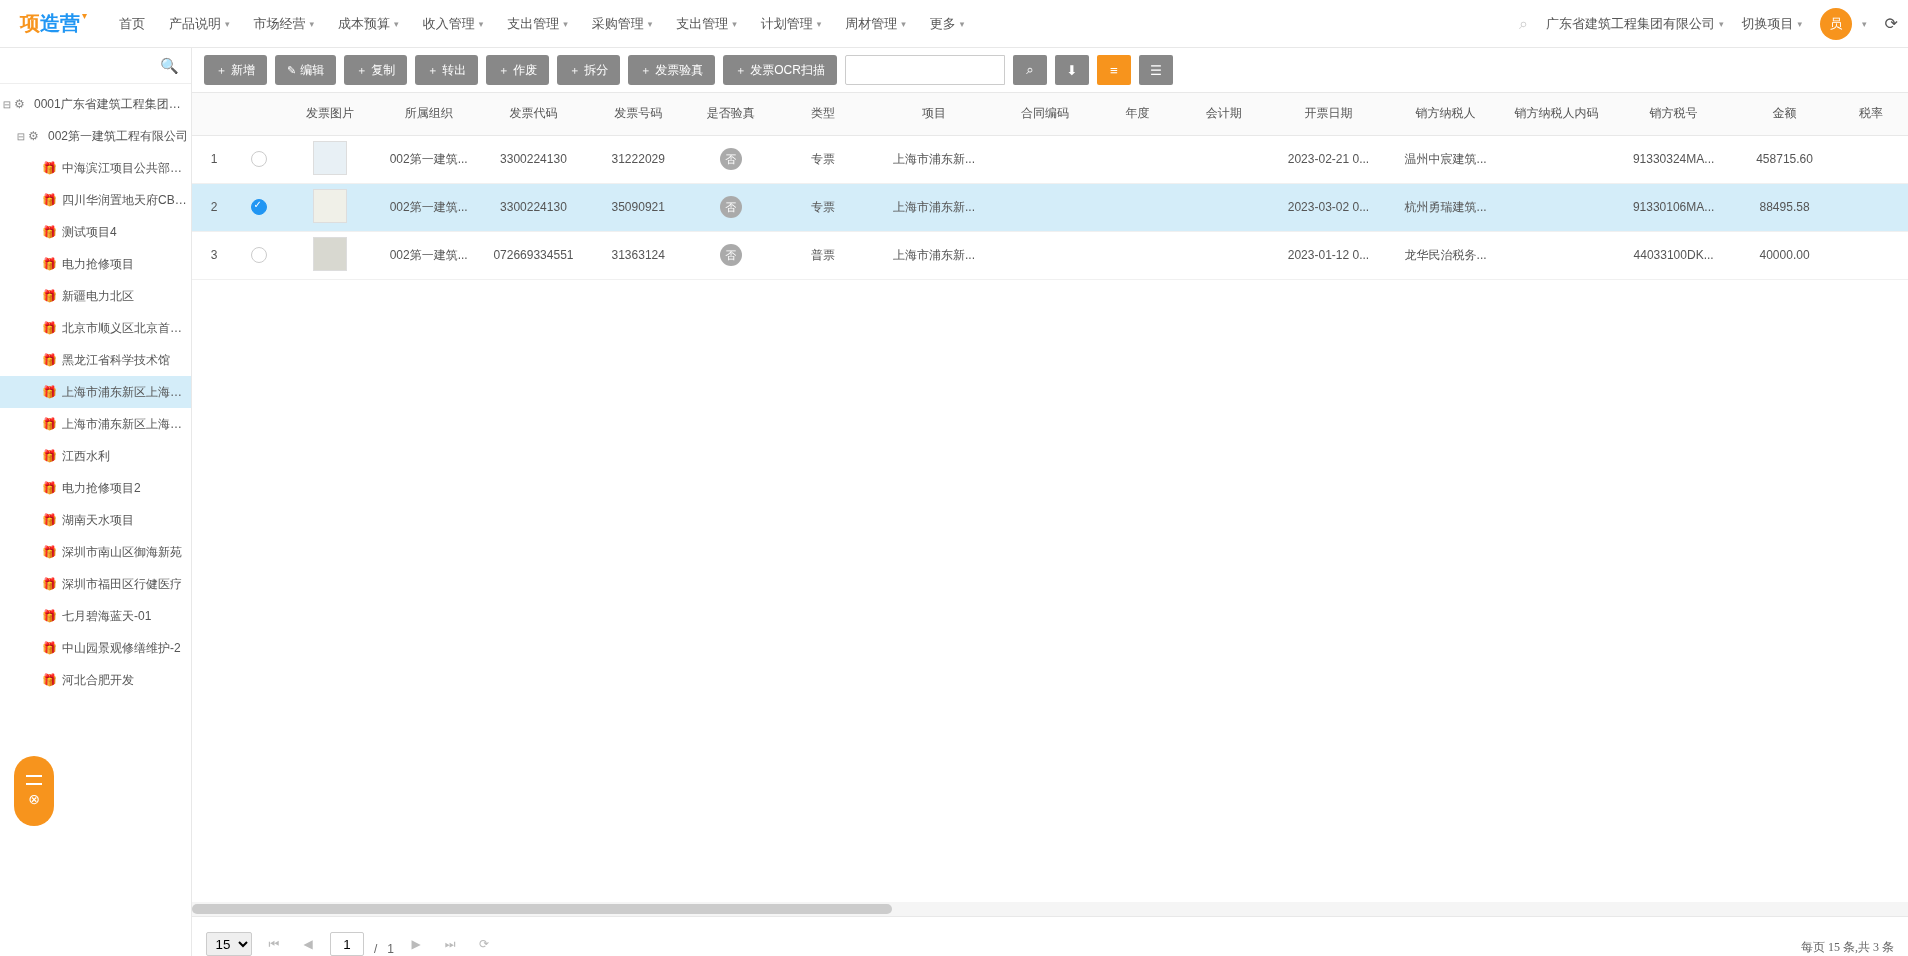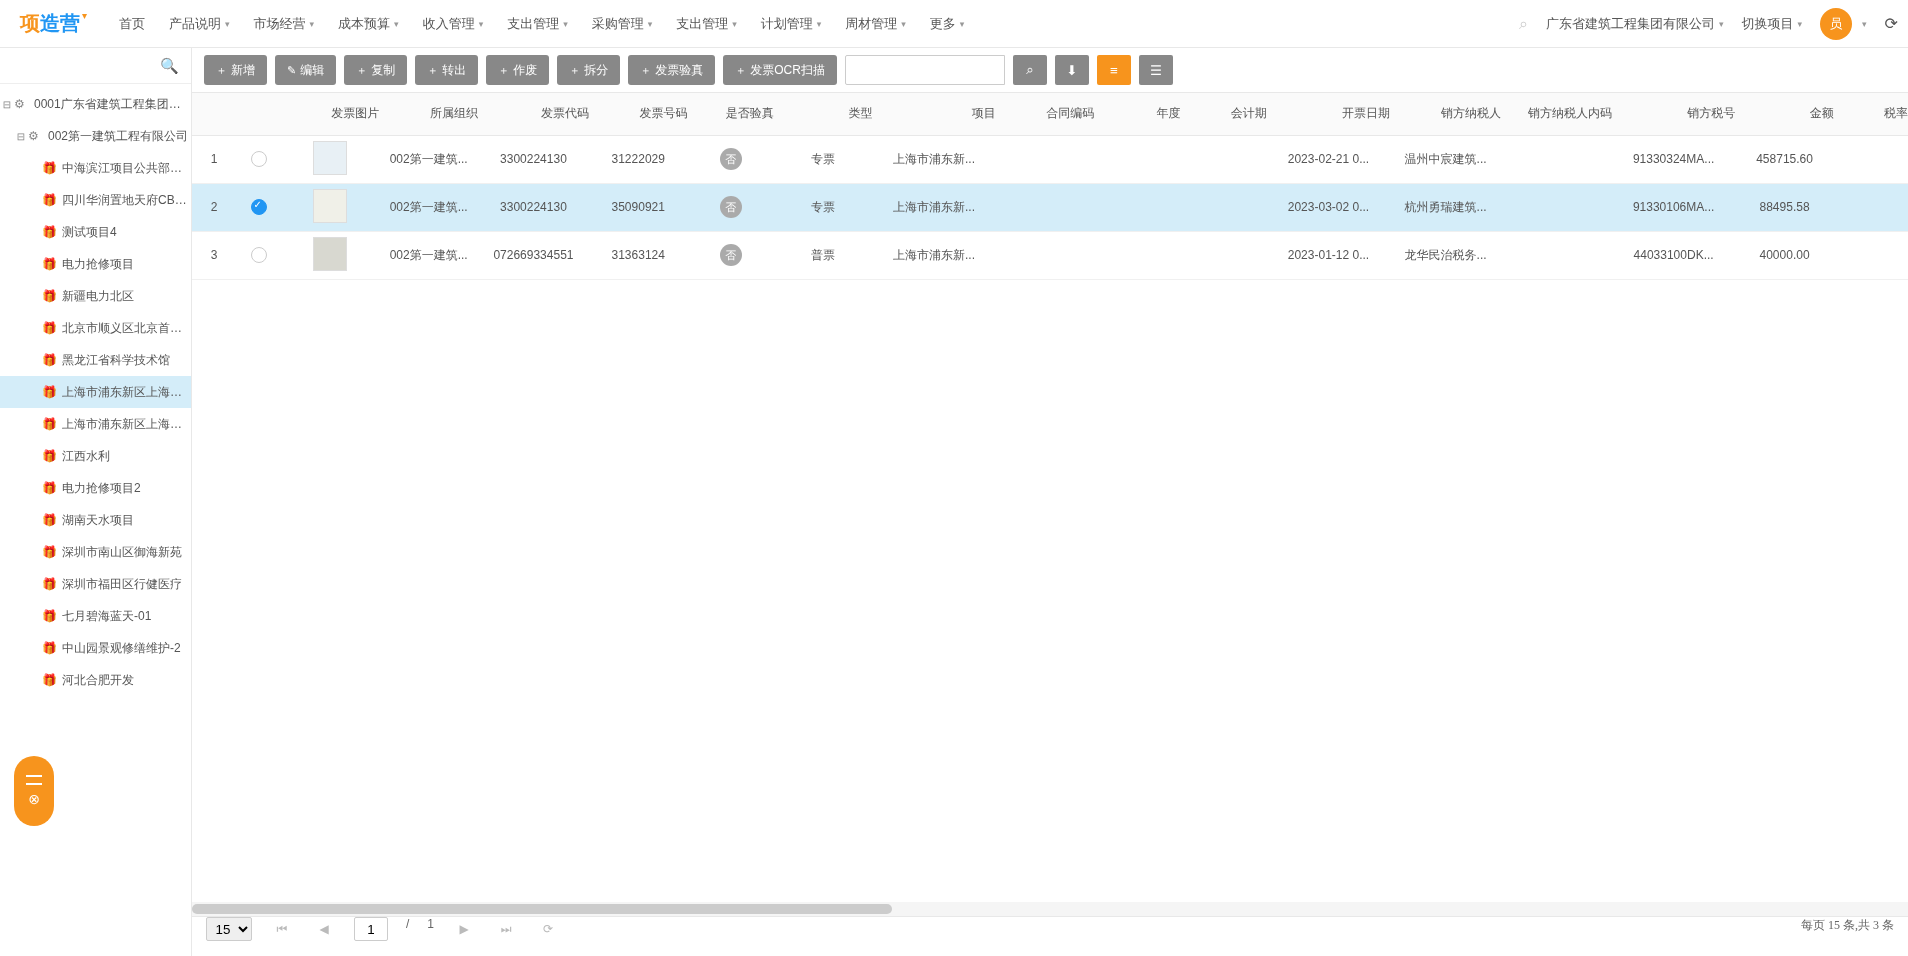--- a/index.html
+++ b/index.html
@@ -45,37 +45,37 @@
 .page-title { color: #2196f3; font-size: 16px; flex: 1; }
 .btn { background: #888; color: #fff; border: none; height: 30px; padding: 0 12px; border-radius: 3px; cursor: pointer; font-size: 12px; display: flex; align-items: center; gap: 4px; }
 .btn-ico { font-size: 11px; }
 .search-box { height: 30px; width: 160px; border: 1px solid #ccc; border-radius: 2px 0 0 2px; padding: 0 8px; }
 .icon-btn { width: 34px; height: 30px; background: #888; color: #fff; border: none; cursor: pointer; display: flex; align-items: center; justify-content: center; border-radius: 2px; }
 .icon-btn.orange { background: #f7941d; }
 
 
 .table-wrap { flex: 1; overflow: auto; border-top: 1px solid #e8e8e8; }
 table { border-collapse: collapse; width: 100%; table-layout: fixed; }
-th { background: #fafafa; height: 42px; font-weight: normal; color: #555; border-bottom: 1px solid #e8e8e8; font-size: 12px; text-align: right; }
+th { background: #fafafa; height: 42px; font-weight: normal; color: #555; border-bottom: 1px solid #e8e8e8; font-size: 12px; text-align: center; }
 td { height: 48px; border-bottom: 1px solid #f0f0f0; text-align: center; font-size: 12px; color: #555; overflow: hidden; text-overflow: ellipsis; white-space: nowrap; padding: 0 6px; }
 tbody tr.selected { background: #d4edf9; }
 .row-chk { width: 16px; height: 16px; border: 1px solid #ccc; border-radius: 50%; display: inline-block; vertical-align: middle; }
 .row-chk.on { background: #2196f3; border-color: #2196f3; position: relative; }
 .row-chk.on::after { content: "✓"; color: #fff; font-size: 10px; position: absolute; left: 2px; top: -1px; }
 .thumb { width: 34px; height: 34px; background: #e8f0f5; display: inline-block; border: 1px solid #ddd; }
 .thumb.t2 { background: #f0f0e8; }
 .thumb.t3 { background: #d8d8d0; }
 .badge-no { display: inline-block; width: 22px; height: 22px; border-radius: 50%; background: #aaa; color: #fff; line-height: 22px; font-size: 11px; }
 
 
 .hscroll { height: 14px; background: #f5f5f5; position: relative; }
 .hscroll-thumb { position: absolute; left: 0; top: 2px; height: 10px; width: 700px; background: #ccc; border-radius: 5px; }
 
 
-.pager { height: 40px; display: flex; align-items: flex-start; padding: 0 14px; border-top: 1px solid #e8e8e8; gap: 18px; font-size: 12px; color: #666; }
+.pager { height: 40px; display: flex; align-items: flex-end; padding: 0 14px; border-top: 1px solid #e8e8e8; gap: 10px; font-size: 12px; color: #666; }
 .pg-select { width: 46px; height: 24px; border: 1px solid #ccc; border-radius: 2px; text-align: center; }
 .pg-btn { width: 24px; height: 24px; display: flex; align-items: center; justify-content: center; color: #bbb; cursor: pointer; }
 .pg-input { width: 34px; height: 24px; border: 1px solid #ccc; text-align: center; border-radius: 2px; }
 .pager-right { margin-left: auto; font-family: Liberation Serif, serif; }
 
 
 .float-btn { position: fixed; left: 14px; bottom: 130px; width: 40px; height: 70px; background: #f7941d; border-radius: 20px; display: flex; flex-direction: column; align-items: center; justify-content: center; gap: 6px; cursor: pointer; color: #fff; }
 .float-btn .bar { width: 16px; height: 2px; background: #fff; }
 .float-btn .x { font-size: 14px; }
 </style>

